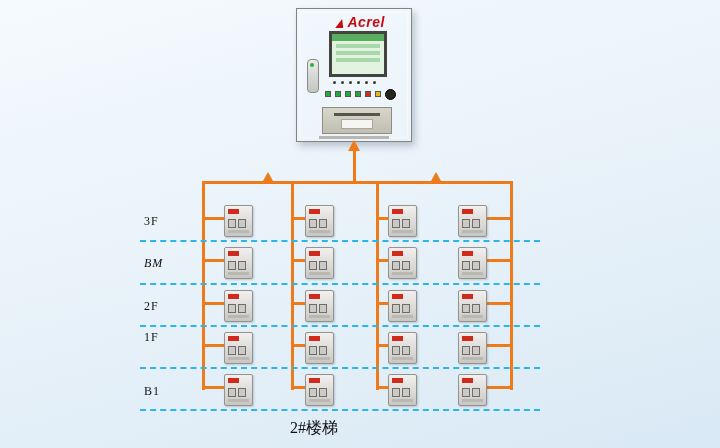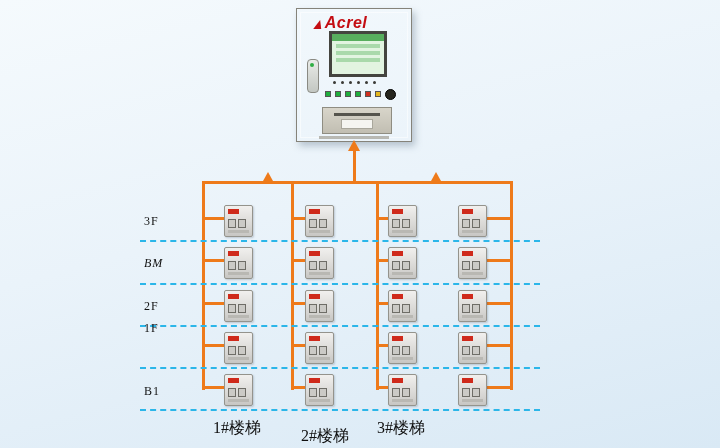--- a/index.html
+++ b/index.html
@@ -31,22 +31,22 @@
     box-shadow:1px 1px 2px rgba(60,80,100,.25);}
   .device .led{position:absolute;left:3px;top:3px;width:11px;height:5px;background:var(--led,#cf2a1b);}
   .device .btns{position:absolute;left:3px;top:13px;display:flex;gap:2px;}
   .device .btns i{display:block;width:6px;height:7px;background:#cbcac6;border:1px solid #6e6d67;}
   .device::after{content:"";position:absolute;left:3px;right:3px;bottom:3px;height:3px;background:#b9b8b3;}
   
   .cabinet{position:absolute;left:296px;top:8px;width:114px;height:132px;
     background:linear-gradient(180deg,#ddrag 0%,#d9d6cb 0%,#c8c5b9 100%);
     border:1px solid #85837a;box-shadow:3px 4px 7px rgba(100,120,140,.4);}
   .cabinet::before{content:"";position:absolute;inset:3px;border:1px solid rgba(255,255,255,.55);pointer-events:none;}
-  .logo{position:absolute;left:0;right:26px;top:5px;text-align:center;color:#c40d13;
-    font-weight:bold;font-style:italic;font-size:16px;letter-spacing:.5px;}
+  .logo{position:absolute;left:0;right:26px;top:5px;text-align:right;color:#c40d13;
+    font-weight:bold;font-style:italic;font-size:14px;letter-spacing:.5px;}
   .logo-mark{display:inline-block;width:0;height:0;margin-right:2px;
     border-left:4px solid transparent;border-right:4px solid transparent;
     border-bottom:9px solid #c40d13;transform:skewX(-18deg) translateY(1px);}
   .screen{position:absolute;left:32px;top:22px;width:58px;height:46px;background:#44443f;padding:3px;box-sizing:border-box;}
   .screen-inner{width:100%;height:100%;background:#e2f4e1;overflow:hidden;}
   .scr-bar{height:7px;background:#58ae5e;}
   .scr-row{height:4px;margin:3px 4px 0;background:#a9d9ab;}
   .tube{position:absolute;left:10px;top:50px;width:10px;height:32px;border-radius:4px;
     background:linear-gradient(180deg,#e9ebe8,#c3c7c2);border:1px solid #8a8a83;}
   .tube::after{content:"";position:absolute;left:2px;top:3px;width:4px;height:4px;border-radius:50%;background:#2fae44;}
@@ -118,21 +118,21 @@
 
   <div class="dash" style="top:240px;"></div>
   <div class="dash" style="top:283px;"></div>
   <div class="dash" style="top:325px;"></div>
   <div class="dash" style="top:367px;"></div>
   <div class="dash" style="top:409px;"></div>
 
   <div class="floor-label" style="top:214px;">3F</div>
   <div class="floor-label" style="top:256px;font-style:italic;">BM</div>
   <div class="floor-label" style="top:299px;">2F</div>
-  <div class="floor-label" style="top:321px;">1F</div>
+  <div class="floor-label" style="top:330px;">1F</div>
   <div class="floor-label" style="top:384px;">B1</div>
 
   <div id="grid">
       <div class="stub" style="top: 217px; left: 202px; width: 22px;"></div>
       <div class="device" style="left: 224px; top: 205px;">
         <span class="led"></span>
         <span class="btns">
           <i></i>
           <i></i>
         </span>
@@ -284,17 +284,15 @@
       <div class="stub" style="top: 386px; left: 485px; width: 28px;"></div>
       <div class="device" style="left: 458px; top: 374px;">
         <span class="led"></span>
         <span class="btns">
           <i></i>
           <i></i>
         </span>
       </div>
     </div>
 
-  <div class="stair-label" style="left:195px;">1#楼梯</div>
-  <div class="stair-label" style="left:283px;margin-top:8px;">2#楼梯</div>
-  <div class="stair-label" style="left:359px;">3#楼梯</div>
+  <div class="stair-label" style="left:272px;">2#楼梯</div>
 
 </div>
 
 </body></html>

